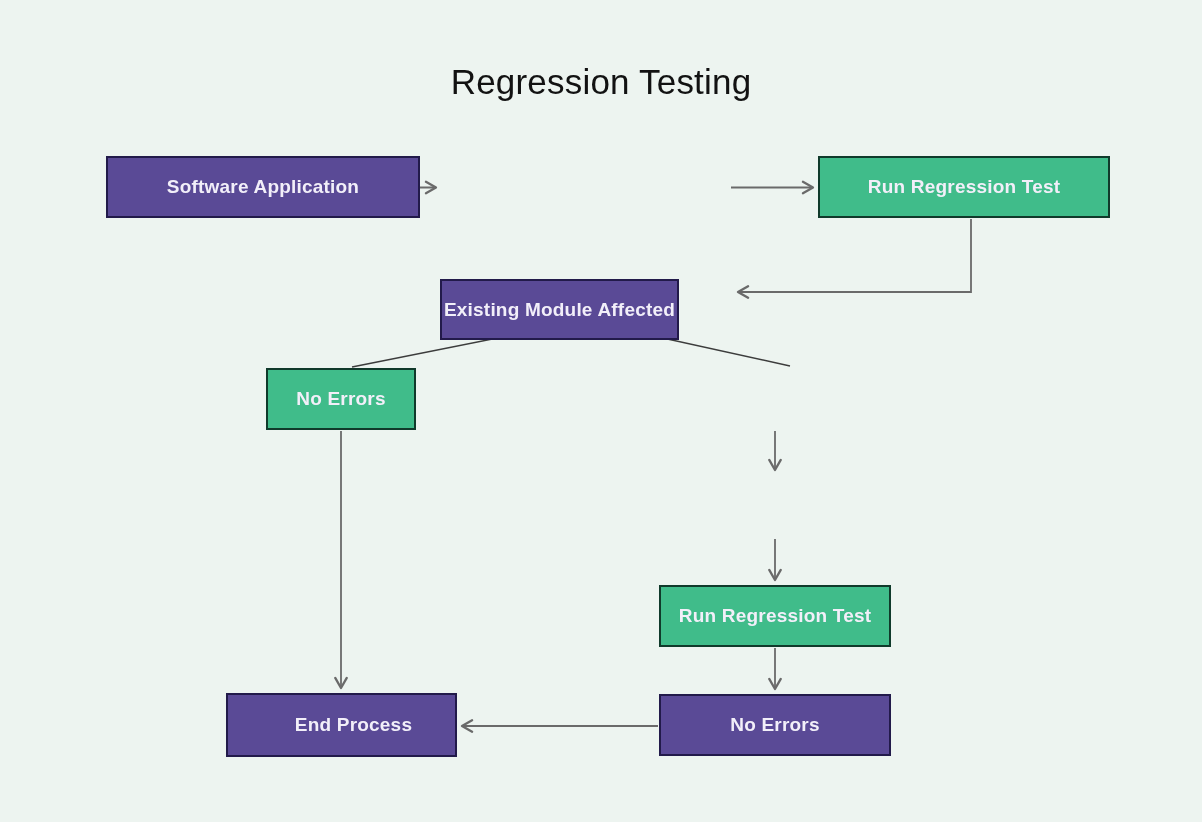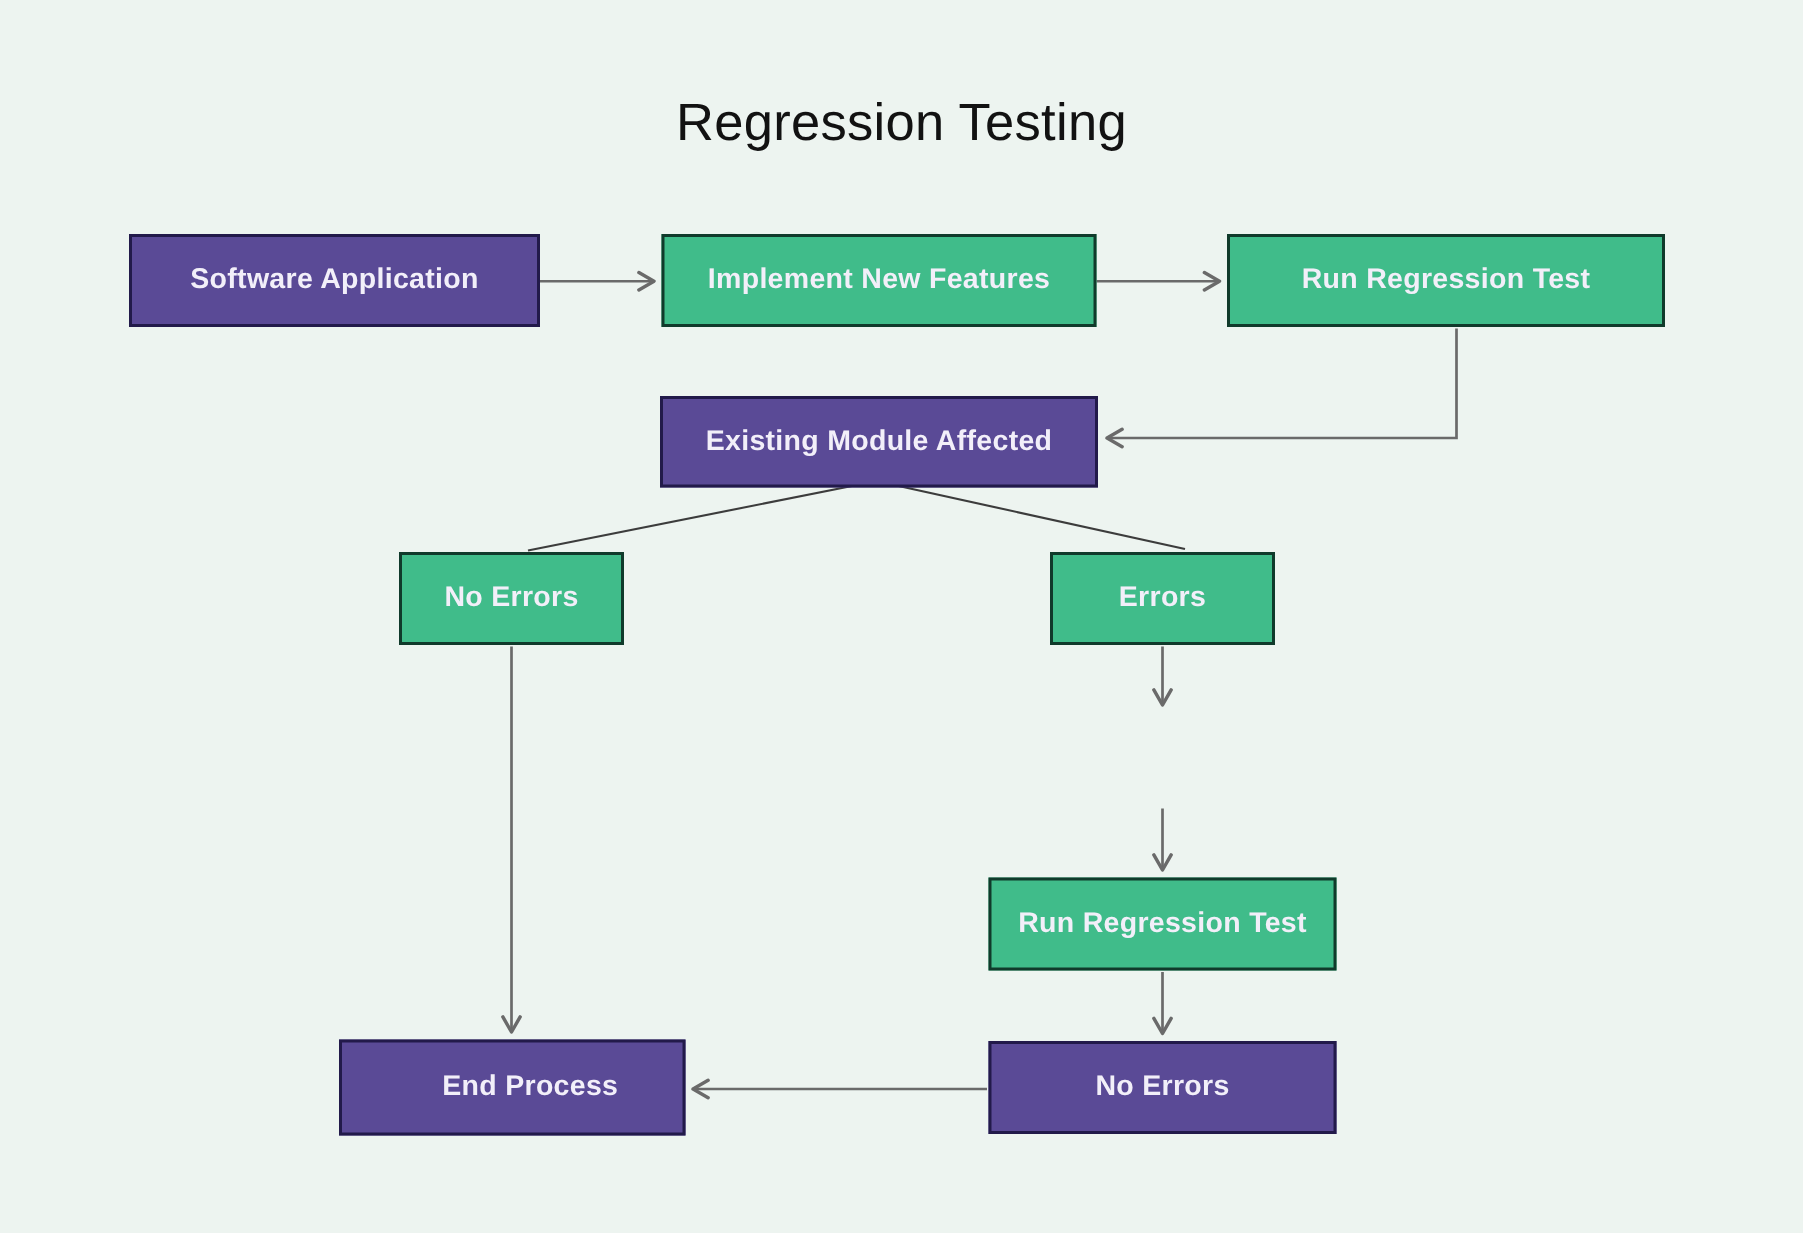--- a/index.html
+++ b/index.html
@@ -106,43 +106,37 @@
 
     <line x1="775" y1="539" x2="775" y2="580" class="conn" marker-end="url(#arrow)"></line>
 
     <line x1="775" y1="648" x2="775" y2="689" class="conn" marker-end="url(#arrow)"></line>
 
     <line x1="341" y1="431" x2="341" y2="688" class="conn" marker-end="url(#arrow)"></line>
 
     <line x1="658" y1="726" x2="462" y2="726" class="conn" marker-end="url(#arrow)"></line>
   </svg>
 
-  <div class="node purple" style="left:86px;  top:156px; width:274px; height:62px;">
+  <div class="node purple" style="left:106px;  top:156px; width:314px; height:62px;">
     <span>Software Application</span>
   </div>
 
-  <div class="node green" style="left:441px; top:156px; width:290px; height:62px;">
-    <span>Implement New Features</span>
-  </div>
 
   <div class="node green" style="left:818px; top:156px; width:292px; height:62px;">
     <span>Run Regression Test</span>
   </div>
 
-  <div class="node purple" style="left:440px; top:264px; width:292px; height:61px;">
+  <div class="node purple" style="left:440px; top:279px; width:239px; height:61px;">
     <span>Existing Module Affected</span>
   </div>
 
   <div class="node green" style="left:266px; top:368px; width:150px; height:62px;">
     <span>No Errors</span>
   </div>
 
-  <div class="node green" style="left:700px; top:368px; width:150px; height:62px;">
-    <span>Errors</span>
-  </div>
 
 
   <div class="node green" style="left:659px; top:585px; width:232px; height:62px;">
     <span>Run Regression Test</span>
   </div>
 
   <div class="node purple" style="left:659px; top:694px; width:232px; height:62px;">
     <span>No Errors</span>
   </div>
 

